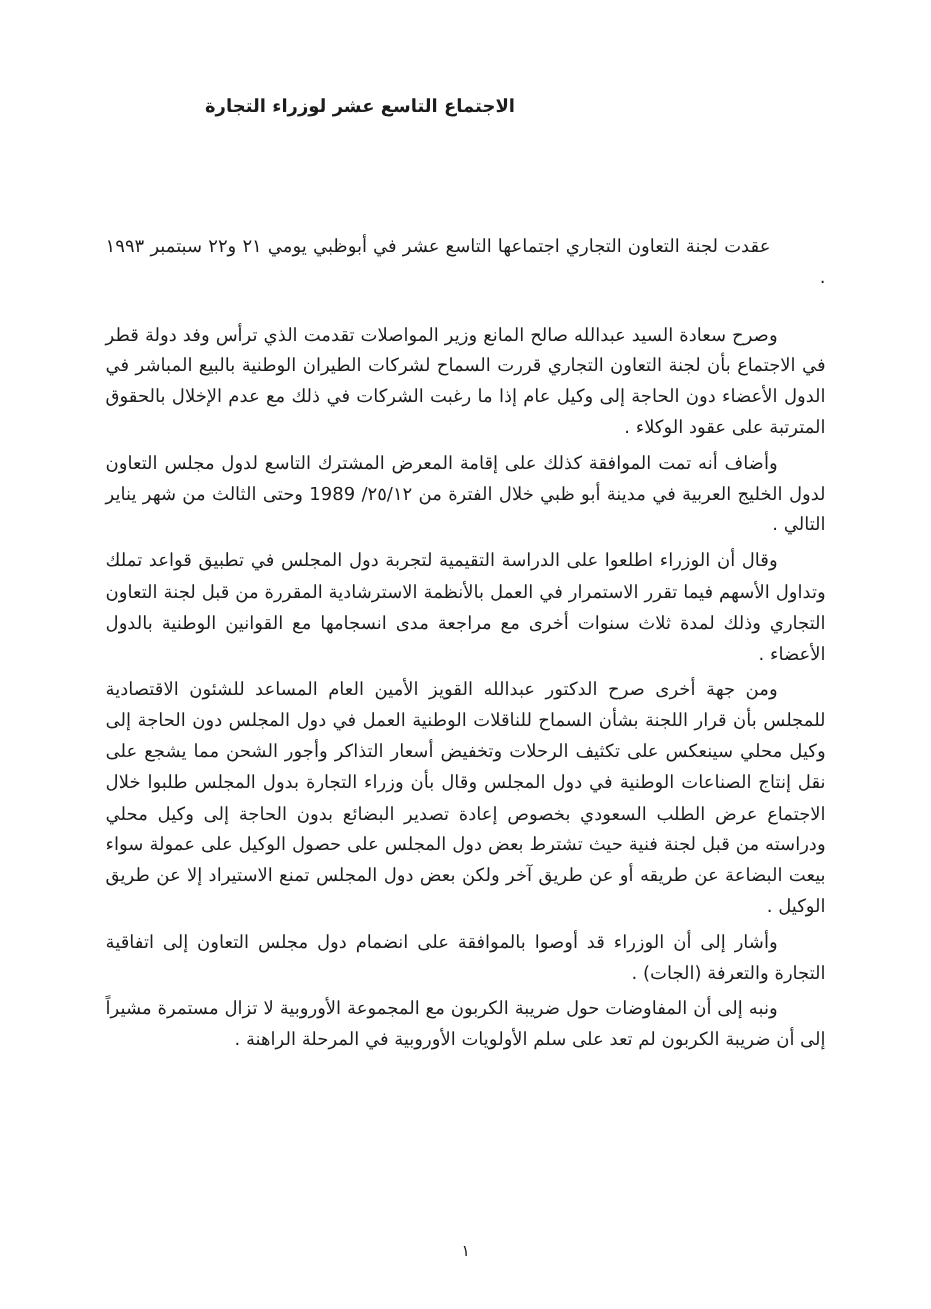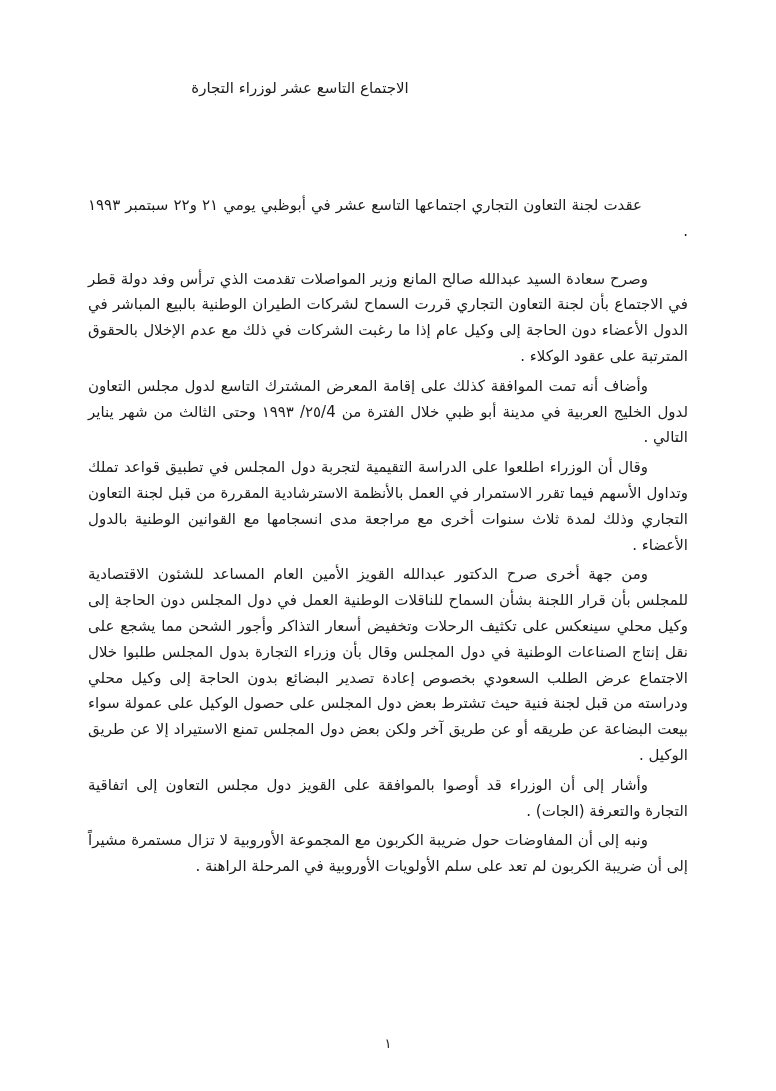--- a/index.html
+++ b/index.html
@@ -17,21 +17,21 @@
     padding: 66px 88px 0 88px;
     direction: rtl;
     font-family: "DejaVu Sans", sans-serif;
     color: #1c1c1c;
     overflow: hidden;
   }
   .title-block {
     width: 340px;
     margin: 0 218px 0 auto;
     text-align: center;
-    font-weight: normal;
+    font-weight: bold;
     font-size: 15px;
     line-height: 45px;
     white-space: nowrap;
   }
   .body-text {
     margin-top: 82px;
     font-size: 15px;
     line-height: 25.8px;
     text-align: justify;
   }
@@ -58,24 +58,24 @@
 
 <div class="page">
 
   <header class="title-block">
     <div>الاجتماع التاسع عشر لوزراء التجارة</div>
   </header>
 
   <main class="body-text">
     <p class="lead">عقدت لجنة التعاون التجاري اجتماعها التاسع عشر في أبوظبي يومي ٢١ و٢٢ سبتمبر ١٩٩٣ .</p>
     <p>وصرح سعادة السيد عبدالله صالح المانع وزير المواصلات تقدمت الذي ترأس وفد دولة قطر في الاجتماع بأن لجنة التعاون التجاري قررت السماح لشركات الطيران الوطنية بالبيع المباشر في الدول الأعضاء دون الحاجة إلى وكيل عام إذا ما رغبت الشركات في ذلك مع عدم الإخلال بالحقوق المترتبة على عقود الوكلاء .</p>
-    <p>وأضاف أنه تمت الموافقة كذلك على إقامة المعرض المشترك التاسع لدول مجلس التعاون لدول الخليج العربية في مدينة أبو ظبي خلال الفترة من ٢٥/4/ ١٩٩٣ وحتى الثالث من شهر يناير التالي .</p>
+    <p>وأضاف أنه تمت الموافقة كذلك على إقامة المعرض المشترك التاسع لدول مجلس التعاون لدول الخليج العربية في مدينة أبو ظبي خلال الفترة من ٢٥/١٢/ 1989 وحتى الثالث من شهر يناير التالي .</p>
     <p>وقال أن الوزراء اطلعوا على الدراسة التقيمية لتجربة دول المجلس في تطبيق قواعد تملك وتداول الأسهم فيما تقرر الاستمرار في العمل بالأنظمة الاسترشادية المقررة من قبل لجنة التعاون التجاري وذلك لمدة ثلاث سنوات أخرى مع مراجعة مدى انسجامها مع القوانين الوطنية بالدول الأعضاء .</p>
     <p>ومن جهة أخرى صرح الدكتور عبدالله القويز الأمين العام المساعد للشئون الاقتصادية للمجلس بأن قرار اللجنة بشأن السماح للناقلات الوطنية العمل في دول المجلس دون الحاجة إلى وكيل محلي سينعكس على تكثيف الرحلات وتخفيض أسعار التذاكر وأجور الشحن مما يشجع على نقل إنتاج الصناعات الوطنية في دول المجلس وقال بأن وزراء التجارة بدول المجلس طلبوا خلال الاجتماع عرض الطلب السعودي بخصوص إعادة تصدير البضائع بدون الحاجة إلى وكيل محلي ودراسته من قبل لجنة فنية حيث تشترط بعض دول المجلس على حصول الوكيل على عمولة سواء بيعت البضاعة عن طريقه أو عن طريق آخر ولكن بعض دول المجلس تمنع الاستيراد إلا عن طريق الوكيل .</p>
-    <p>وأشار إلى أن الوزراء قد أوصوا بالموافقة على القويز دول مجلس التعاون إلى اتفاقية التجارة والتعرفة (الجات) .</p>
+    <p>وأشار إلى أن الوزراء قد أوصوا بالموافقة على انضمام دول مجلس التعاون إلى اتفاقية التجارة والتعرفة (الجات) .</p>
     <p>ونبه إلى أن المفاوضات حول ضريبة الكربون مع المجموعة الأوروبية لا تزال مستمرة مشيراً إلى أن ضريبة الكربون لم تعد على سلم الأولويات الأوروبية في المرحلة الراهنة .</p>
   </main>
 
   <footer>
     <div class="page-number">١</div>
   </footer>
 
 </div>
 
 </body></html>

